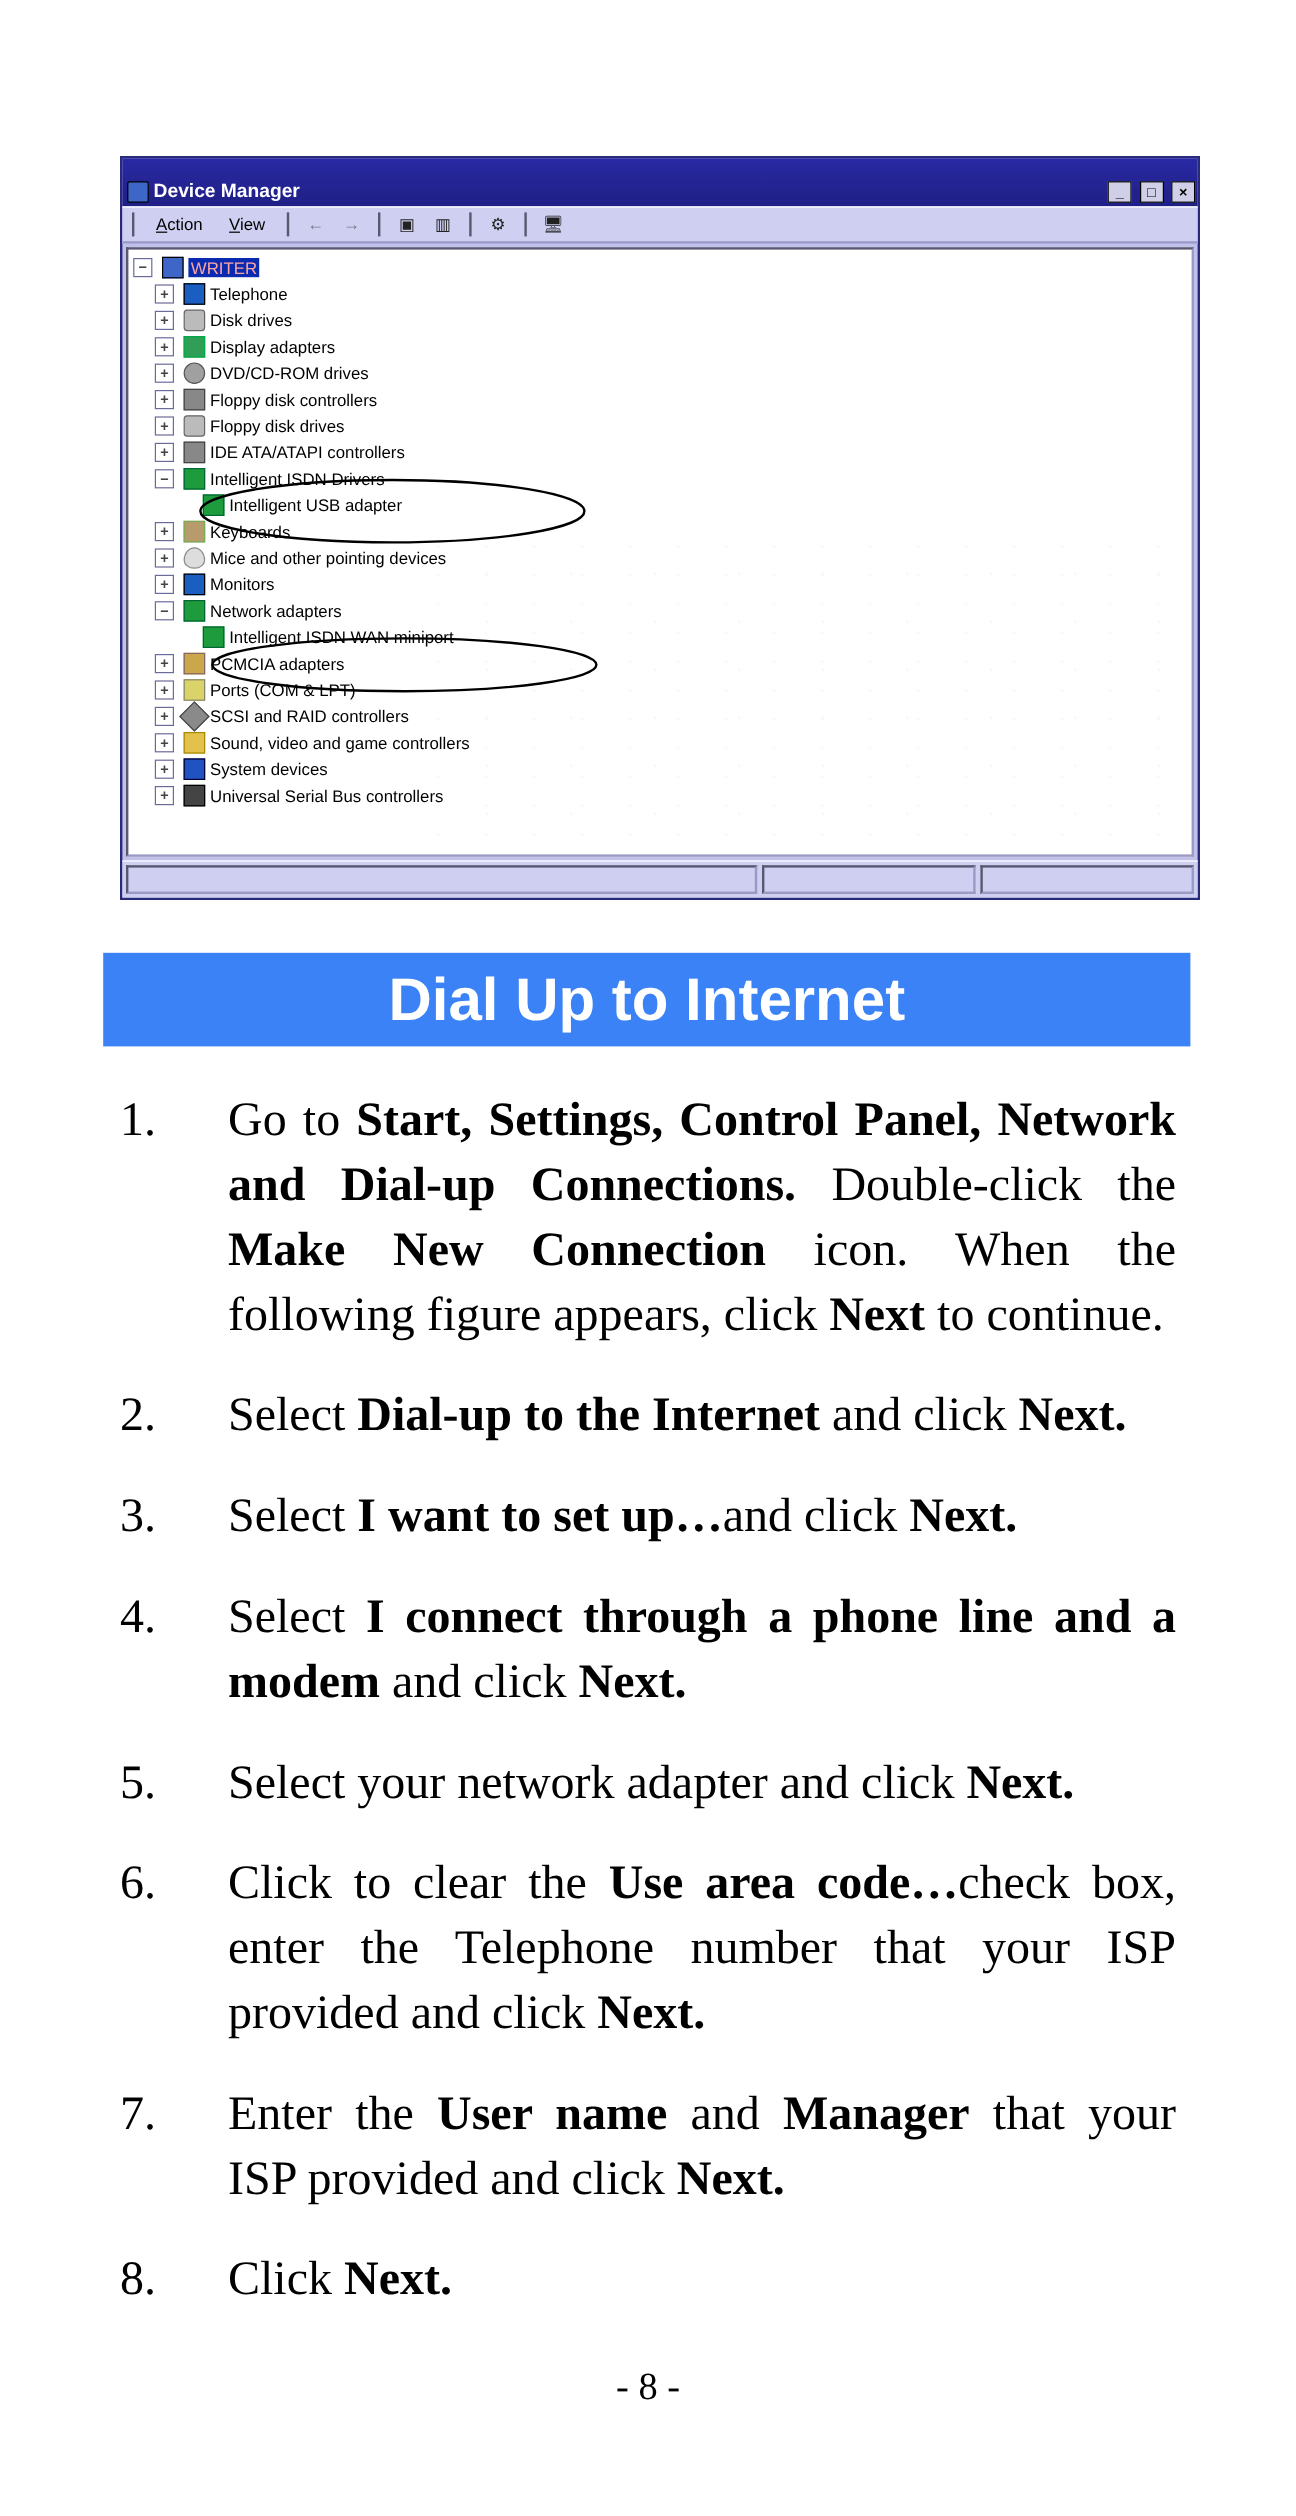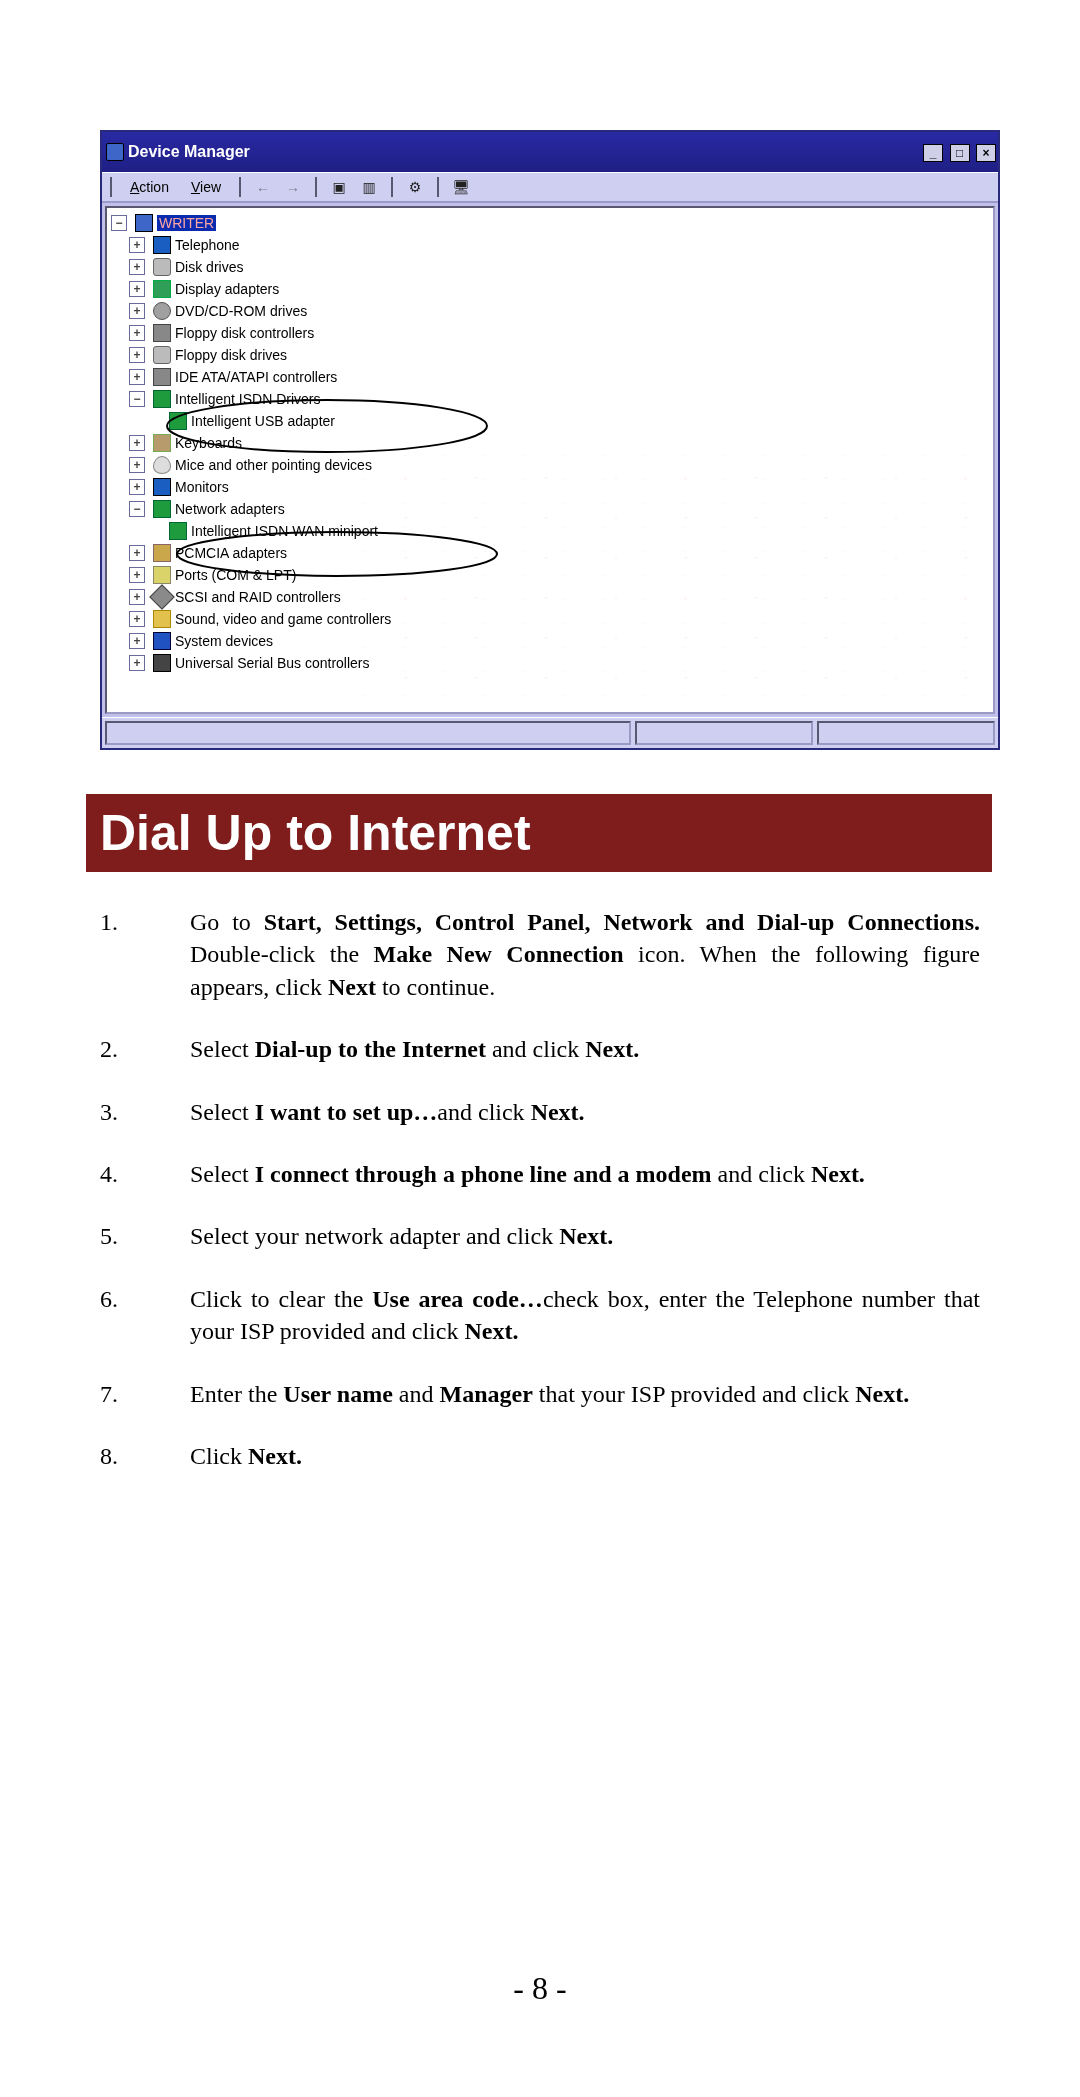--- a/index.html
+++ b/index.html
@@ -22,23 +22,23 @@
     background:#c0c0ea;
     box-sizing:border-box;
     margin:0 auto;
   }
   .dm-titlebar{
     background:linear-gradient(#2929a4,#1f1f85);
     color:#fff;
     display:flex;
     align-items:center;
     justify-content:space-between;
-    height:40px;
+    height:24px;
     font:bold 16px Tahoma,Arial,sans-serif;
-    padding:0 2px 0 4px;
+    padding:16px 2px 0 4px;
     text-align:center;
   }
   .dm-titlebar .left{display:flex;align-items:center;gap:4px}
   .dm-titlebar .sys-icon{width:16px;height:16px;background:#3e66c9;border:1px solid #000;border-radius:2px}
   .dm-winbtn{width:18px;height:16px;background:#cfcfe7;border:1px solid #000;display:inline-flex;align-items:center;justify-content:center;font:bold 12px/1 Arial;color:#000;margin-left:2px}
 
   .dm-toolbar{
     background:#cfcff1;
     border-top:1px solid #fff;
     border-bottom:2px solid #9a9aca;
@@ -104,31 +104,32 @@
     height:24px;
     display:flex;
     gap:4px;
     padding:3px;
   }
   .dm-status div{flex:1;border:2px inset #9a9ac4;background:#cfcff1}
   .dm-status div:first-child{flex:3}
 
   
   .section-head{
-    background:#7f1d1d;
+    background:#3b82f6;
     color:#fff;
     font:bold 50px Arial,Helvetica,sans-serif;
     padding:10px 14px;
     margin:44px -12px 34px -14px;
+    text-align:center;
   }
   ol.steps{
     list-style:none;
     padding:0;
     margin:0;
-    font-size:24px;
+    font-size:40px;
     line-height:1.35;
     counter-reset: step;
   }
   ol.steps>li{
     counter-increment: step;
     display:flex;
     margin-bottom:30px;
     text-align:justify;
   }
   ol.steps>li::before{

